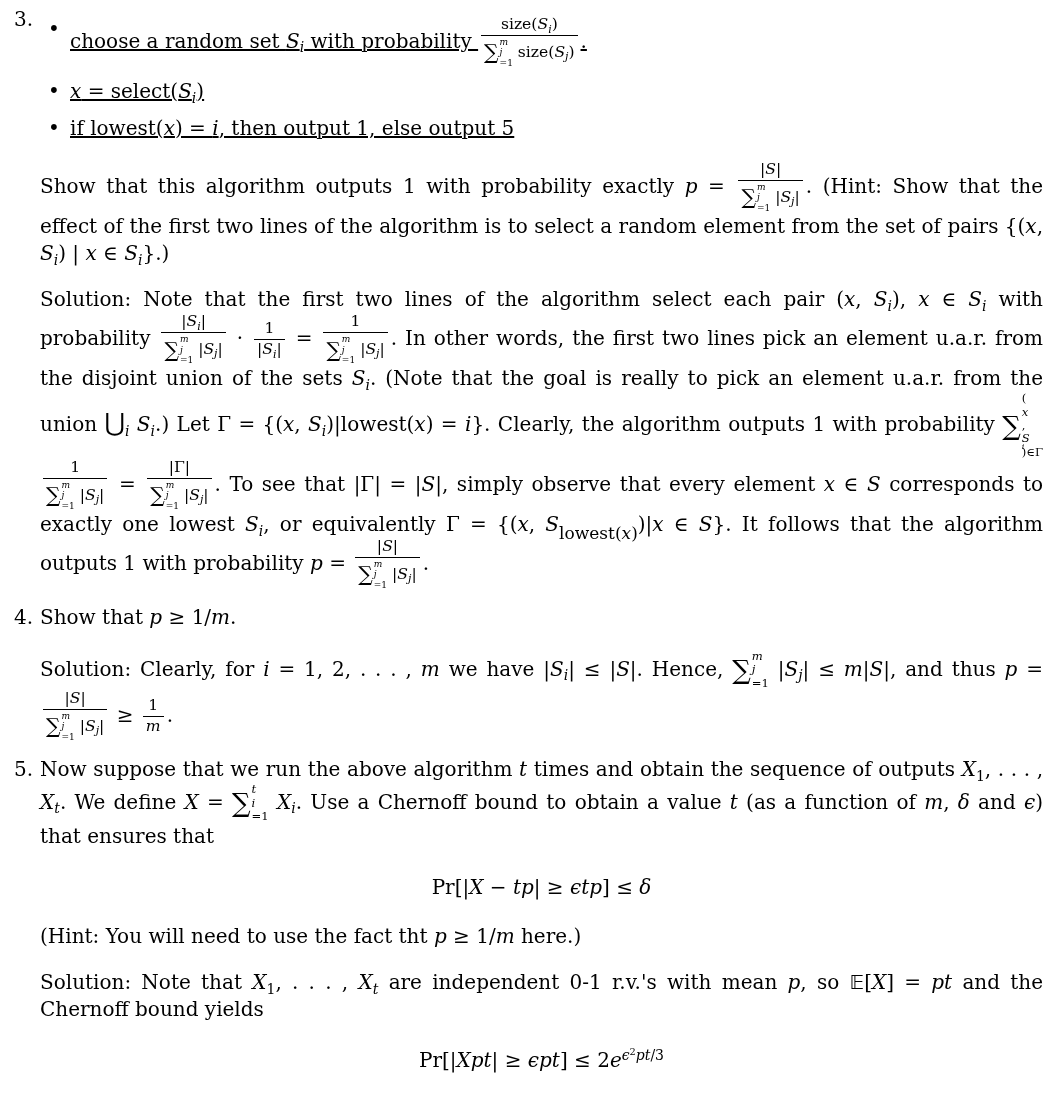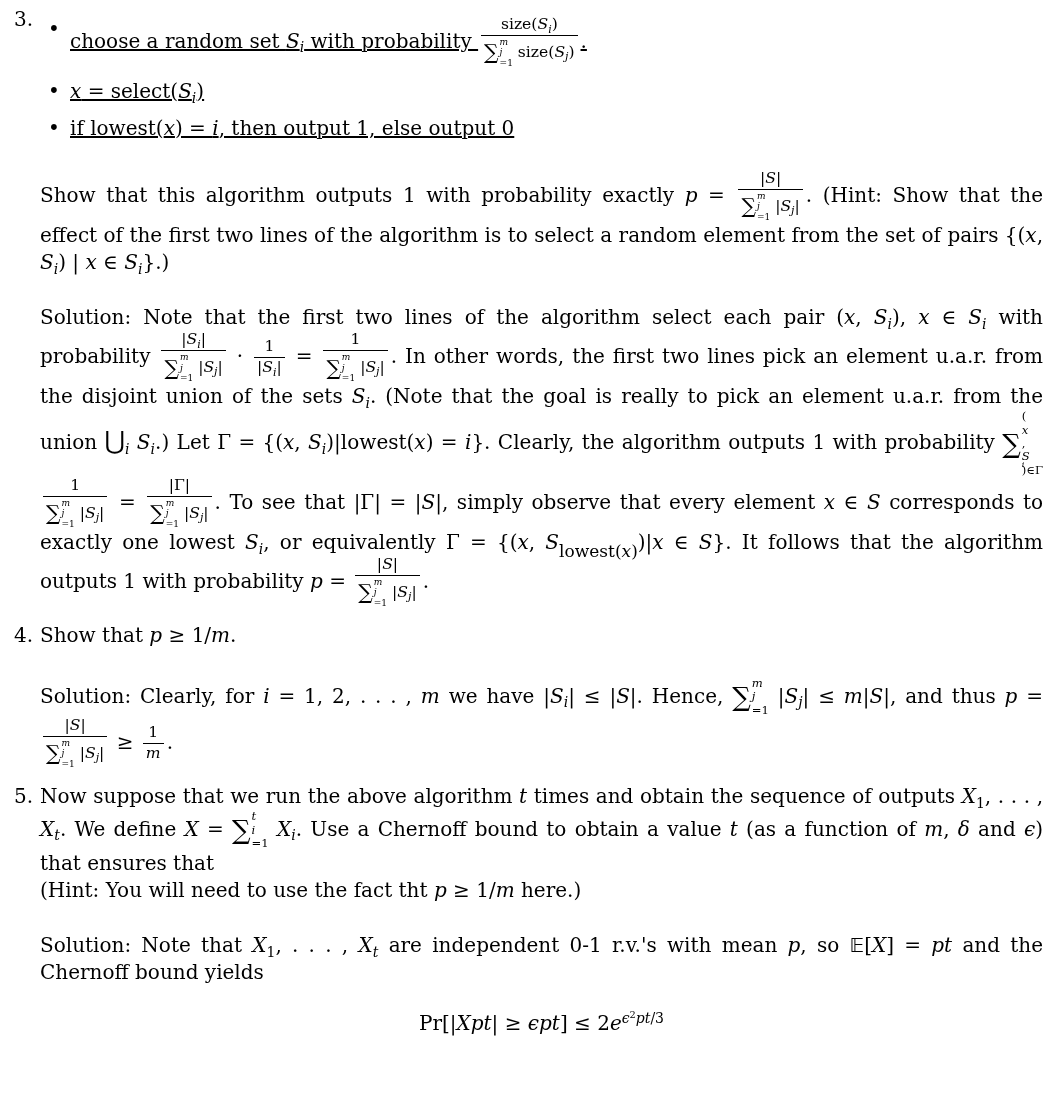--- a/index.html
+++ b/index.html
@@ -7,21 +7,21 @@
     width:1055px;height:1116px;overflow:hidden;background:#ffffff;color:#000000;
     font-family:"DejaVu Serif","Liberation Serif",serif;
     font-size:20px;line-height:1.35;box-sizing:border-box;
     padding:6px 12px 0 14px;
   }
   .item{display:flex;margin-top:14px;}
   .item:first-child{margin-top:0;}
   .inum{flex:none;width:26px;}
   .ibody{flex:1;min-width:0;}
   p{margin:0;text-align:justify;}
-  .para{margin-top:28px;}
+  .para{margin-top:19px;}
   ul.steps{list-style:none;margin:10px 0 0 0;padding:0;text-decoration:underline;}
   ul.steps li{position:relative;padding-left:30px;margin:10px 0;}
   ul.steps li::before{content:"•";position:absolute;left:8px;top:0;}
   .deq{text-align:center;margin:24px 0 22px 0;}
   .mvar{font-style:italic;}
   .mbold{font-weight:normal;}
   .mbb{font-family:"DejaVu Sans",sans-serif;}
   .mfrac{display:inline-block;vertical-align:middle;text-align:center;font-size:0.78em;line-height:1.15;margin:0 3px;}
   .mfrac .num{display:block;padding:0 3px 1px 3px;}
   .mfrac .den{display:block;border-top:1.3px solid #000;padding:1px 3px 0 3px;}
@@ -55,21 +55,21 @@
                         <span class="mvar">j</span>
                         <span>=1</span>
                       </span>
                     </span>
                   </span><span> size(</span><span class="mvar">S</span><sub class="msub"><span class="mvar">j</span></sub><span>)</span></span></span><span>.</span></p>
           </li>
         <li>
             <p><span class="mvar">x</span><span> = select(</span><span class="mvar">S</span><sub class="msub"><span class="mvar">i</span></sub><span>)</span></p>
           </li>
         <li>
-            <p><span>if lowest(</span><span class="mvar">x</span><span>) = </span><span class="mvar">i</span><span>, then output 1, else output 0</span></p>
+            <p><span>if lowest(</span><span class="mvar">x</span><span>) = </span><span class="mvar">i</span><span>, then output 1, else output 5</span></p>
           </li>
       </ul>
       <p class="para"><span>Show that this algorithm outputs 1 with probability exactly </span><span class="mvar">p</span><span> = </span><span class="mfrac"><span class="num"><span>|</span><span class="mvar">S</span><span>|</span></span><span class="den"><span class="msum">
                 <span class="sigma">∑</span>
                 <span class="limits">
                   <span>
                     <span class="mvar">m</span>
                   </span>
                   <span>
                     <span class="mvar">j</span>
@@ -180,20 +180,21 @@
             <span class="limits">
               <span>
                 <span class="mvar">t</span>
               </span>
               <span>
                 <span class="mvar">i</span>
                 <span>=1</span>
               </span>
             </span>
           </span><span> </span><span class="mvar">X</span><sub class="msub"><span class="mvar">i</span></sub><span>. Use a Chernoff bound to obtain a value </span><span class="mvar">t</span><span> (as a function of </span><span class="mvar">m</span><span>, </span><span class="mvar">δ</span><span> and </span><span class="mvar">ϵ</span><span>) that ensures that</span></p>
+      <p class="deq"><span>Pr[|</span><span class="mvar">X</span><span> − </span><span class="mvar">tp</span><span>| ≥ </span><span class="mvar">ϵtp</span><span>] ≤ </span><span class="mvar">δ</span></p>
       <p><span>(Hint: You will need to use the fact tht </span><span class="mvar">p</span><span> ≥ 1/</span><span class="mvar">m</span><span> here.)</span></p>
       <p class="para"><span class="mbold">Solution</span><span>: Note that </span><span class="mvar">X</span><sub class="msub"><span>1</span></sub><span>, . . . , </span><span class="mvar">X</span><sub class="msub"><span class="mvar">t</span></sub><span> are independent 0-1 r.v.'s with mean </span><span class="mvar">p</span><span>, so </span><span class="mbb">𝔼</span><span>[</span><span class="mvar">X</span><span>] = </span><span class="mvar">pt</span><span> and the Chernoff bound yields</span></p>
       <p class="deq"><span>Pr[|</span><span class="mvar">Xpt</span><span>| ≥ </span><span class="mvar">ϵpt</span><span>] ≤ 2</span><span class="mvar">e</span><sup class="msup"><span class="mvar">ϵ</span><sup class="msup"><span>2</span></sup><span class="mvar">pt</span><span>/3</span></sup></p>
 
     </div>
   </div>
 
 </div>
 
 </body></html>

